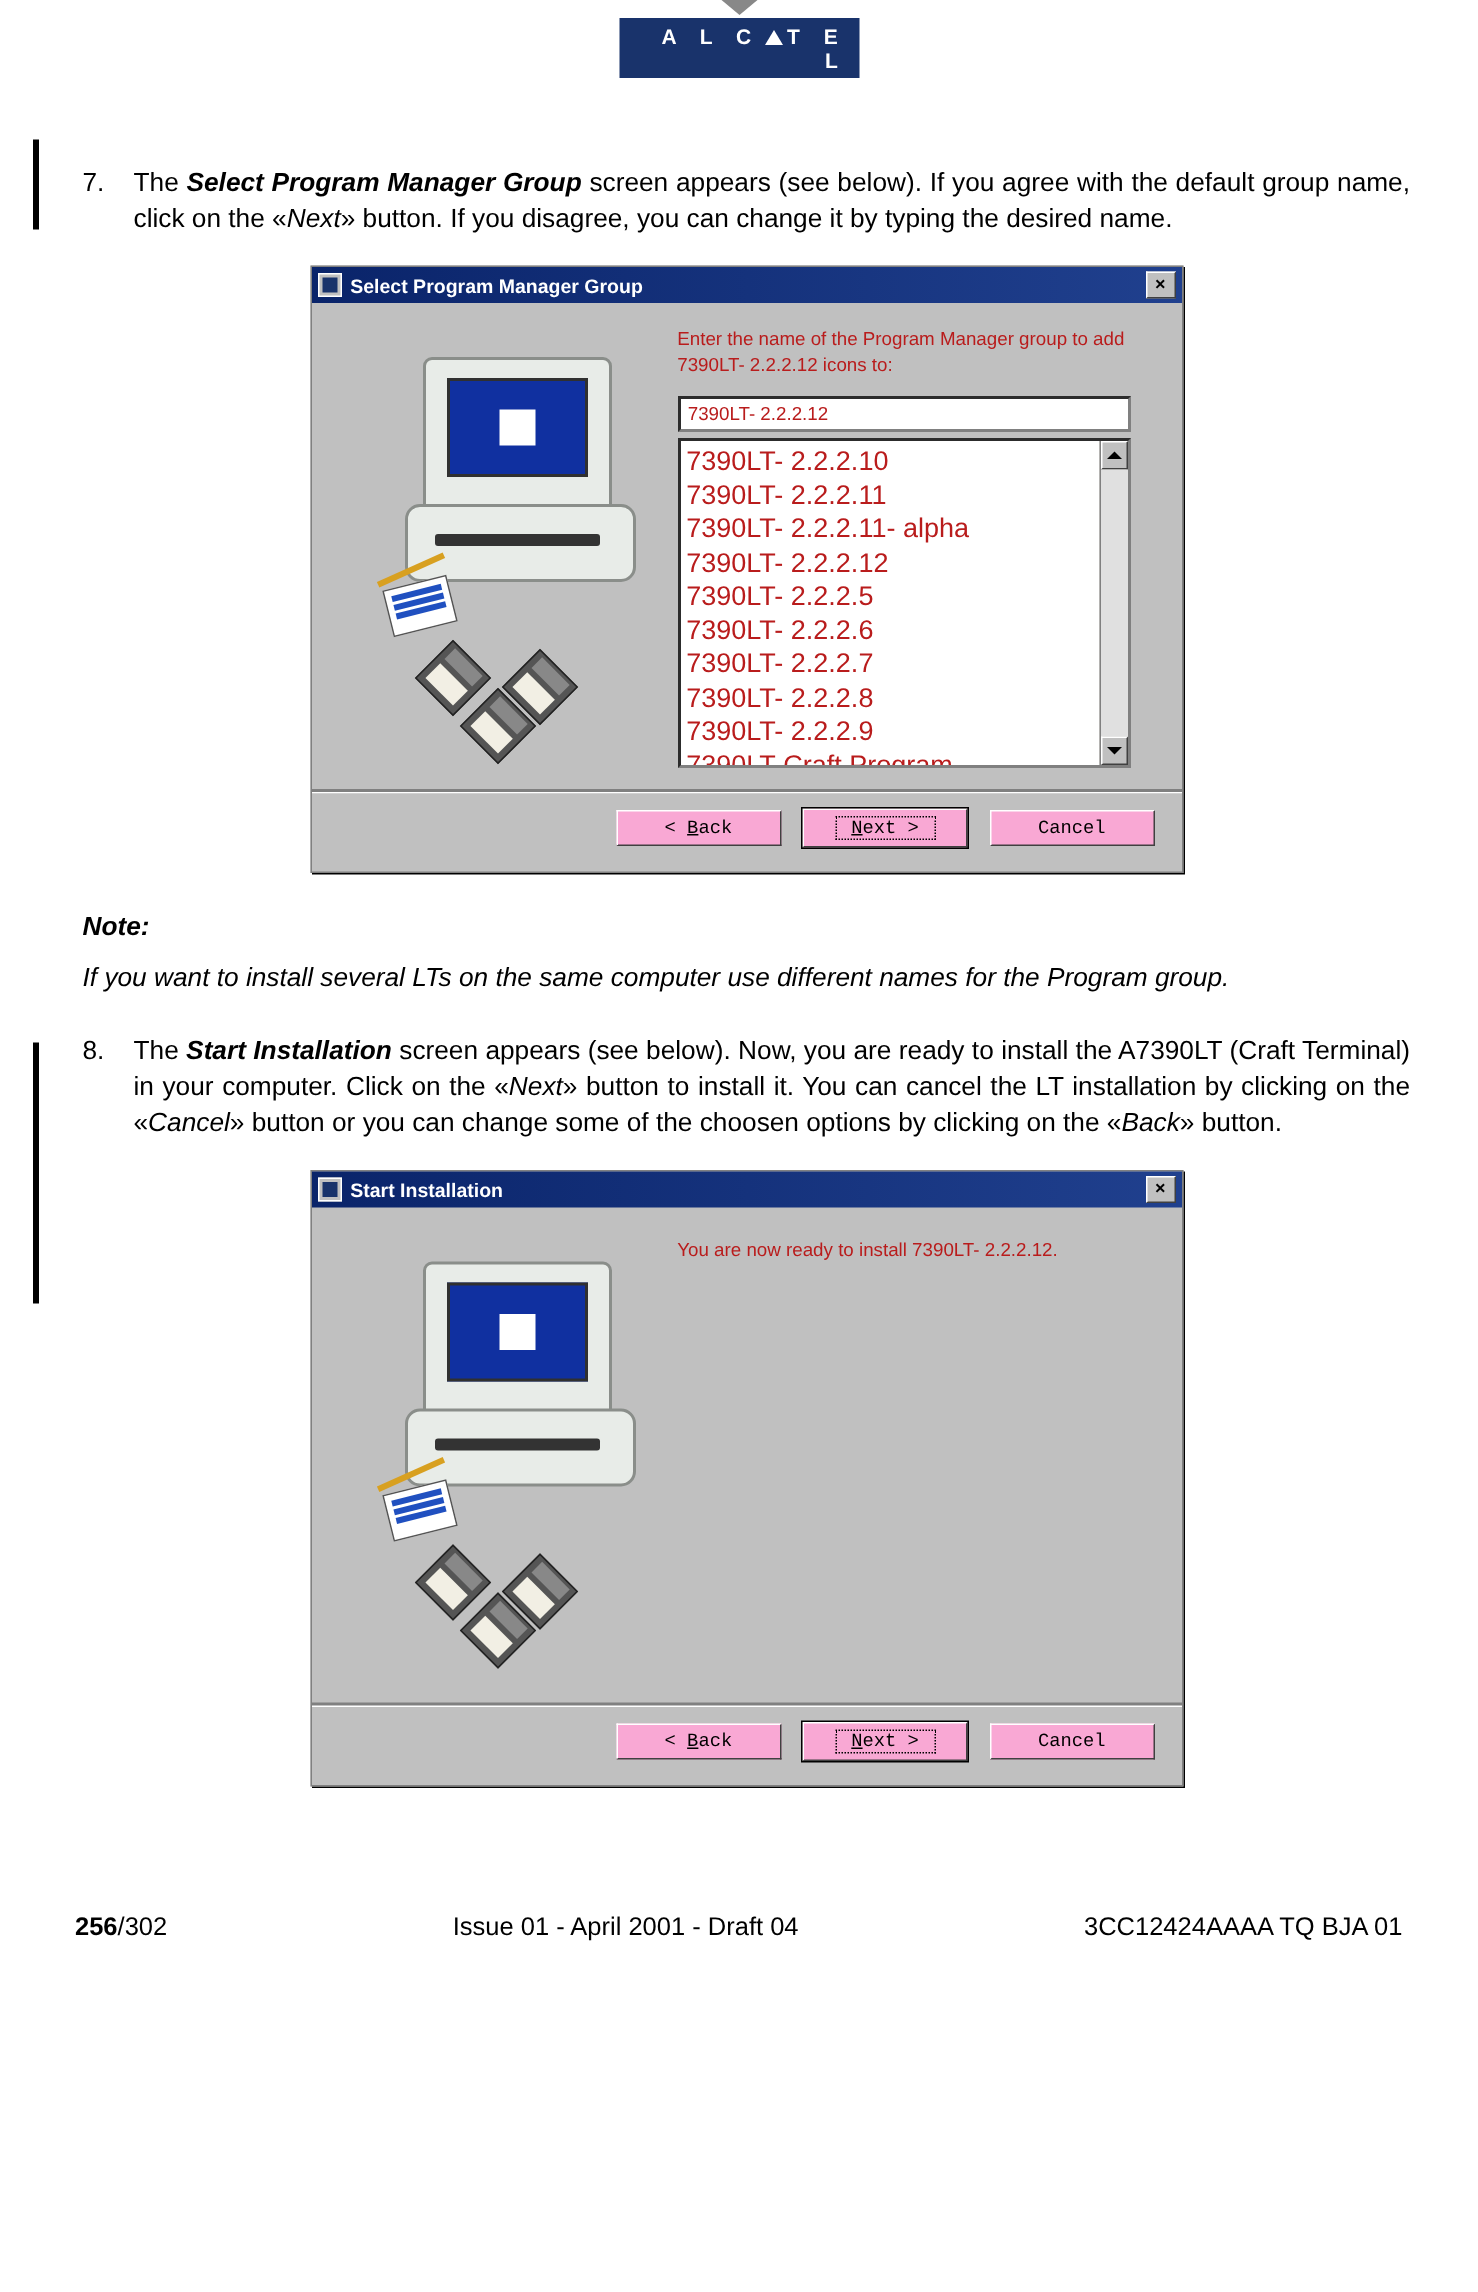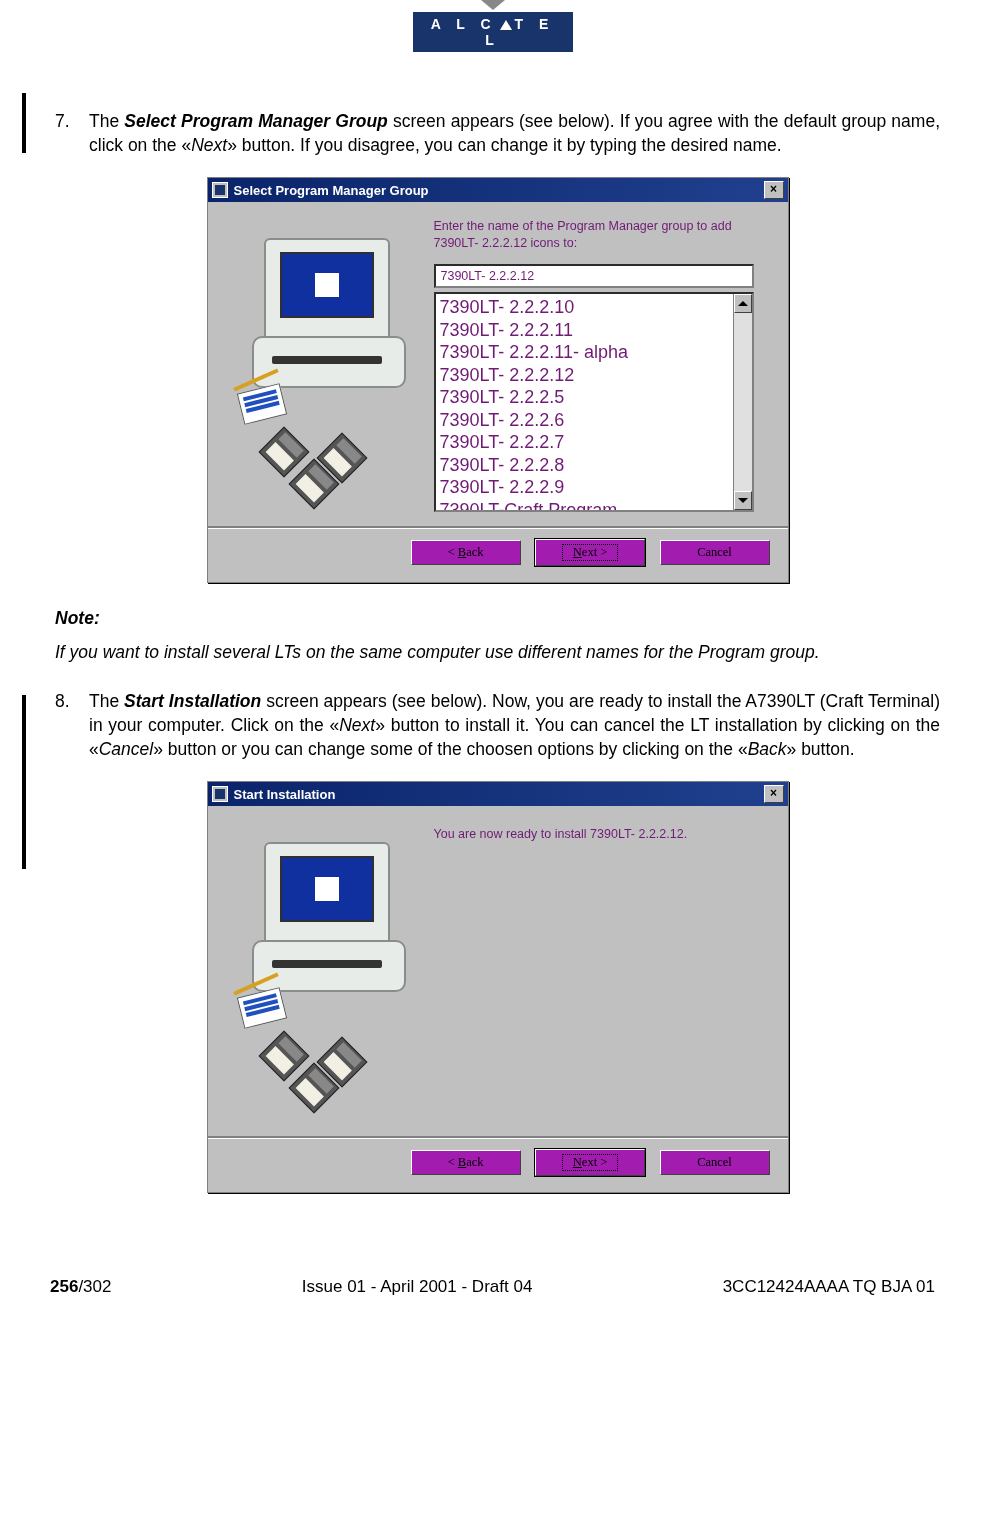--- a/index.html
+++ b/index.html
@@ -11,21 +11,21 @@
   }
   .page {
     position: relative;
     width: 985px;
     padding: 0 0 30px 0;
     box-sizing: border-box;
   }
   .brandbar {
     width: 160px;
     margin: 0 auto 8px auto;
-    text-align: center;
+    text-align: right;
   }
   .brand-arrow {
     width: 0;
     height: 0;
     border-left: 12px solid transparent;
     border-right: 12px solid transparent;
     border-top: 10px solid #888;
     margin: 0 auto 2px auto;
   }
   .brand-rect {
@@ -114,23 +114,24 @@
     font-size: 12px;
     font-weight: bold;
     line-height: 14px;
     text-align: center;
     color: #000;
   }
   .dlg-body {
     padding: 16px 34px 14px 18px;
     font-family: "MS Sans Serif", Arial, sans-serif;
     font-size: 12.5px;
-    color: #701a75;
+    color: #b91c1c;
     display: flex;
     gap: 18px;
+    margin-left: 18px;
   }
   .illus {
     width: 190px;
     height: 290px;
     position: relative;
     flex-shrink: 0;
   }
   .monitor {
     position: absolute;
     left: 38px; top: 20px;
@@ -273,25 +274,25 @@
     margin: 0 0 10px 0;
   }
   .dlg-buttons {
     text-align: right;
     padding: 0 18px 16px 18px;
   }
   .btn {
     display:inline-block;
     min-width: 80px;
     padding: 4px 14px;
-    background:#a21caf;
+    background:#f9a8d4;
     border:1px solid #fff;
     border-right-color:#404040;
     border-bottom-color:#404040;
-    font-family:Liberation Serif, serif;
+    font-family:Liberation Mono, monospace;
     font-size:12.5px;
     text-align:center;
     margin-left: 10px;
   }
   .btn.default {
     outline: 1px solid #000;
   }
   .btn .inner-focus{
     display:inline-block;
     border:1px dotted #000;

